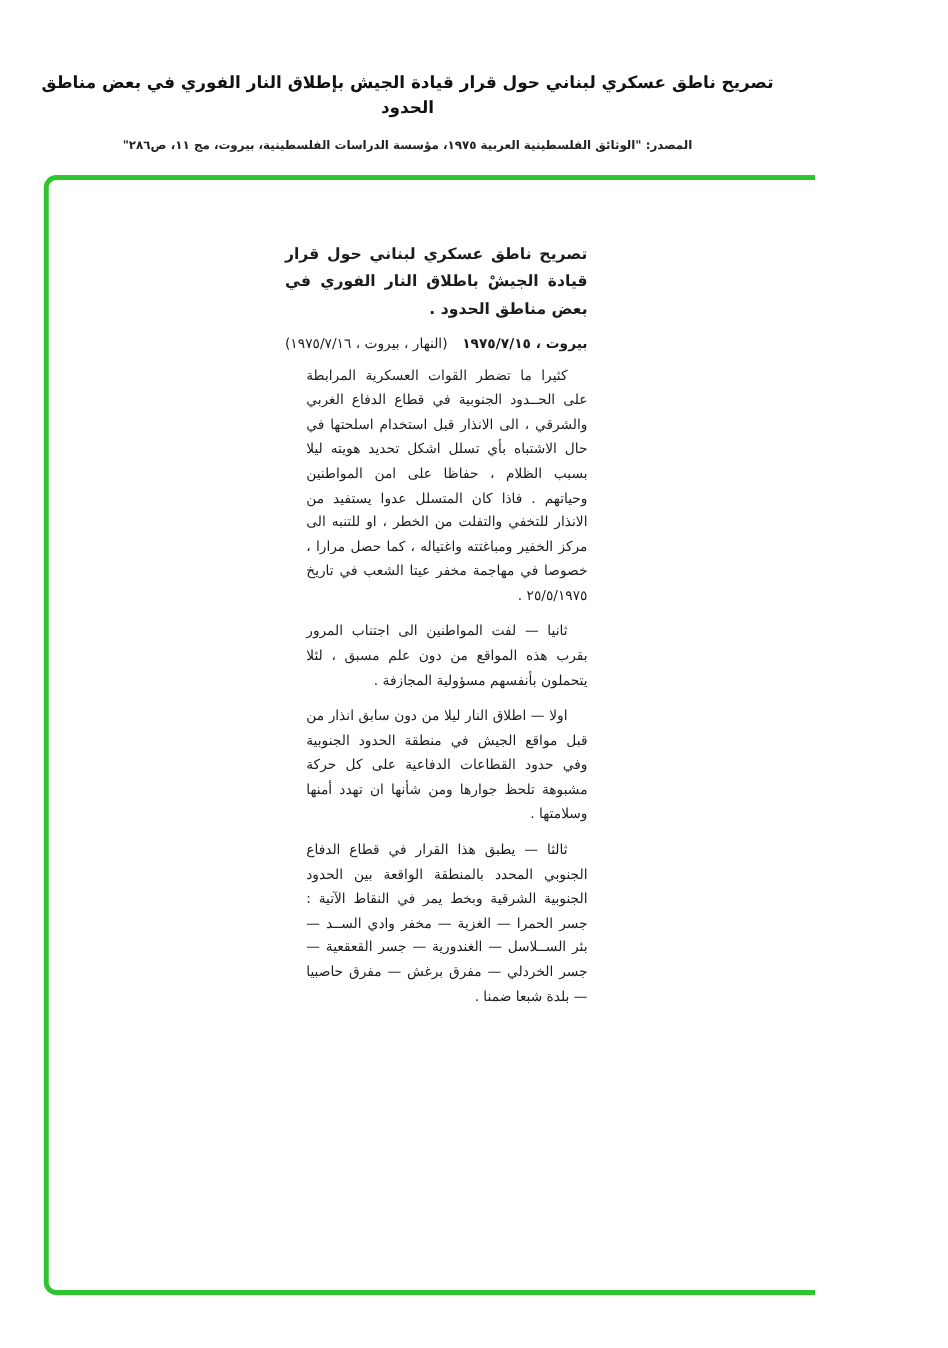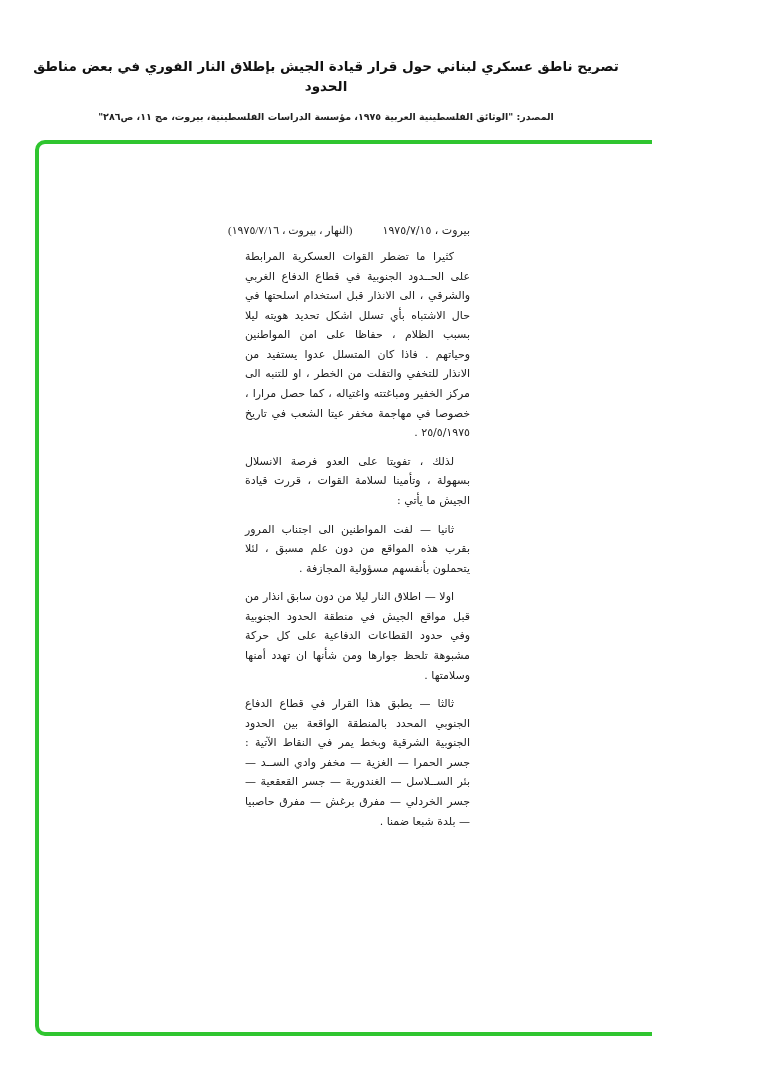--- a/index.html
+++ b/index.html
@@ -70,22 +70,22 @@
     margin-bottom: 10px;
   }
   .doc-dateline {
     display: flex;
     justify-content: space-between;
     align-items: baseline;
     font-size: 11px;
     margin-bottom: 10px;
     white-space: nowrap;
   }
-  .doc-dateline .dl-right { font-weight: normal; margin-top: 32px; }
-  .doc-dateline .dl-left  { font-weight: normal; font-family: Liberation Serif, serif; }
+  .doc-dateline .dl-right { font-weight: bold; }
+  .doc-dateline .dl-left  { font-weight: normal; }
   .doc-paragraph {
     font-size: 11px;
     line-height: 1.78;
     margin: 0 0 9px 17px;
     text-indent: 16px;
   }
   .doc-paragraph:last-child { margin-bottom: 0; }
 </style>
 </head>
 <body>
@@ -93,29 +93,29 @@
 <div class="page">
 
   <div class="top-header">
     <div class="top-title">تصريح ناطق عسكري لبناني حول قرار قيادة الجيش بإطلاق النار الفوري في بعض مناطق الحدود</div>
     <div class="top-source">المصدر: "الوثائق الفلسطينية العربية ١٩٧٥، مؤسسة الدراسات الفلسطينية، بيروت، مج ١١، ص٢٨٦"</div>
   </div>
 
   <div class="scan-frame">
     <div class="doc-column">
 
+      <div class="doc-title">تصريح ناطق عسكري لبناني حول قرار قيادة الجيشْ باطلاق النار الفوري في بعض مناطق الحدود .</div>
 
       <div class="doc-dateline">
         <span class="dl-right">بيروت ، ١٩٧٥/٧/١٥</span>
         <span class="dl-left">(النهار ، بيروت ، ١٩٧٥/٧/١٦)</span>
       </div>
 
       <p class="doc-paragraph">كثيرا ما تضطر القوات العسكرية المرابطة على الحــدود الجنوبية في قطاع الدفاع الغربي والشرقي ، الى الانذار قبل استخدام اسلحتها في حال الاشتباه بأي تسلل اشكل تحديد هويته ليلا بسبب الظلام ، حفاظا على امن المواطنين وحياتهم . فاذا كان المتسلل عدوا يستفيد من الانذار للتخفي والتفلت من الخطر ، او للتنبه الى مركز الخفير ومباغتته واغتياله ، كما حصل مرارا ، خصوصا في مهاجمة مخفر عيتا الشعب في تاريخ ٢٥/٥/١٩٧٥ .</p>
 
-      <p class="doc-paragraph">لذلك ، تفويتا على العدو فرصة الانسلال بسهولة ، وتأمينا لسلامة القوات ، قررت قيادة الجيش ما يأتي :</p>
 
       <p class="doc-paragraph">ثانيا — لفت المواطنين الى اجتناب المرور بقرب هذه المواقع من دون علم مسبق ، لئلا يتحملون بأنفسهم مسؤولية المجازفة .</p>
 
       <p class="doc-paragraph">اولا — اطلاق النار ليلا من دون سابق انذار من قبل مواقع الجيش في منطقة الحدود الجنوبية وفي حدود القطاعات الدفاعية على كل حركة مشبوهة تلحظ جوارها ومن شأنها ان تهدد أمنها وسلامتها .</p>
 
       <p class="doc-paragraph">ثالثا — يطبق هذا القرار في قطاع الدفاع الجنوبي المحدد بالمنطقة الواقعة بين الحدود الجنوبية الشرقية وبخط يمر في النقاط الآتية : جسر الحمرا — الغزية — مخفر وادي الســد — بئر الســلاسل — الغندورية — جسر القعقعية — جسر الخردلي — مفرق برغش — مفرق حاصبيا — بلدة شبعا ضمنا .</p>
 
     </div>
   </div>
 

